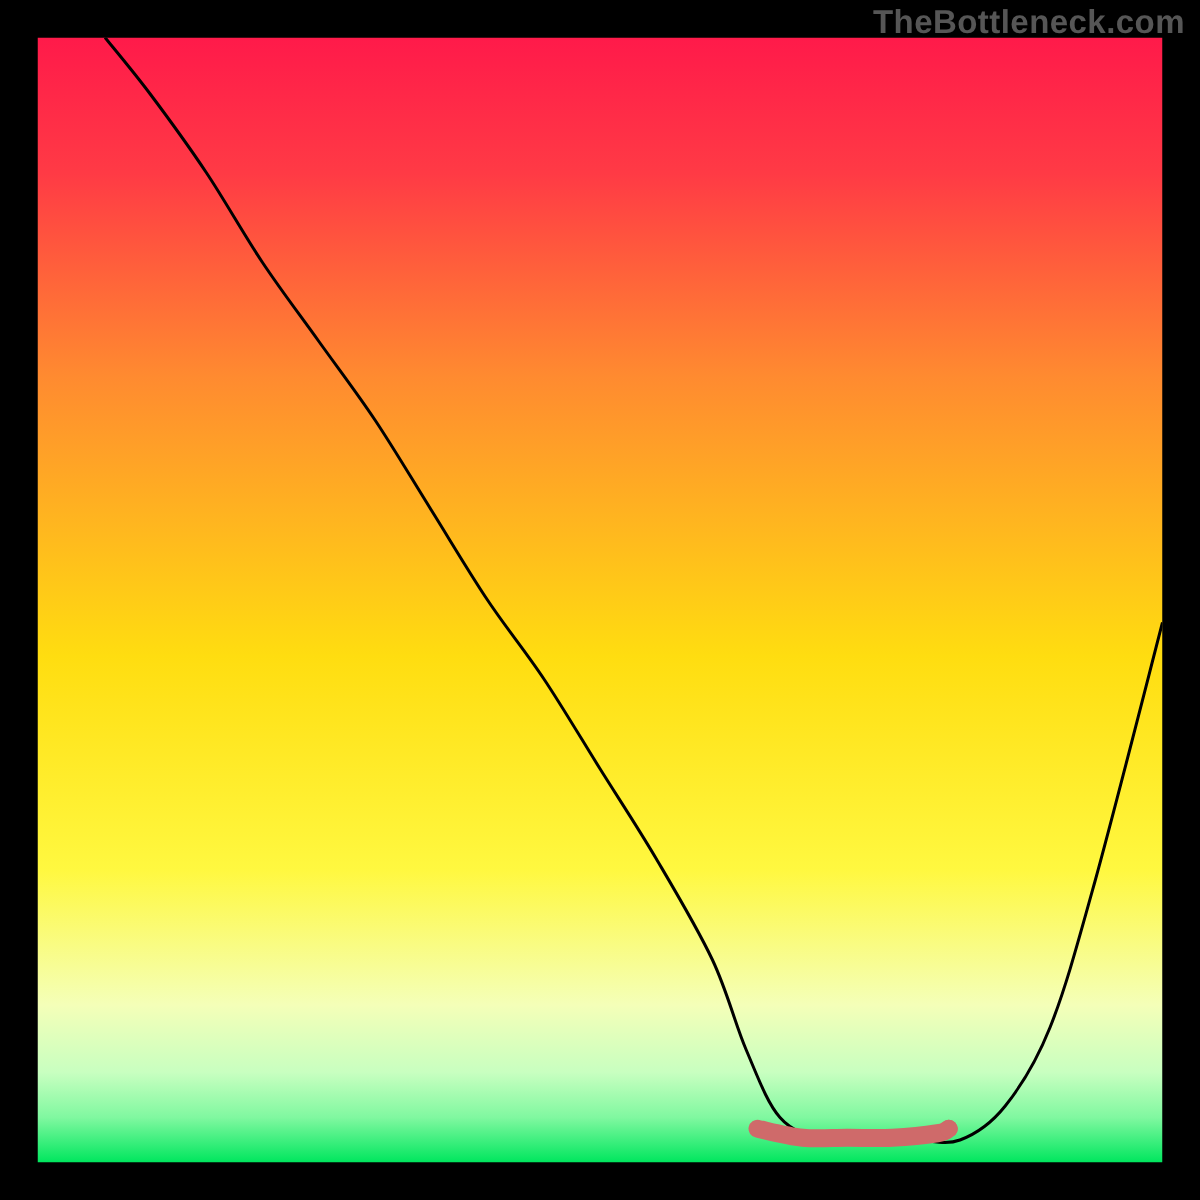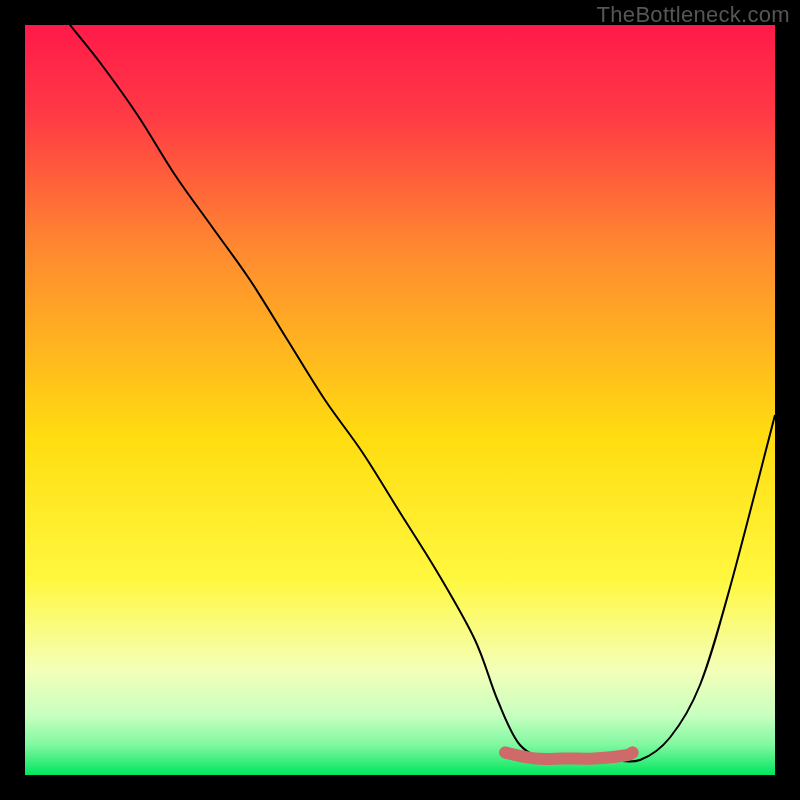--- a/index.html
+++ b/index.html
@@ -15,21 +15,21 @@
     width: 800px;
     height: 800px;
     background: #000000;
   }
   .watermark {
     position: absolute;
     top: 2px;
     right: 10px;
     font-family: Arial, Helvetica, sans-serif;
     font-size: 22px;
-    font-weight: 400;
+    font-weight: 700;
     color: #565656;
     letter-spacing: 0.3px;
     z-index: 10;
   }
   .plot {
     position: absolute;
     left: 25px;
     top: 25px;
     width: 750px;
     height: 750px;

